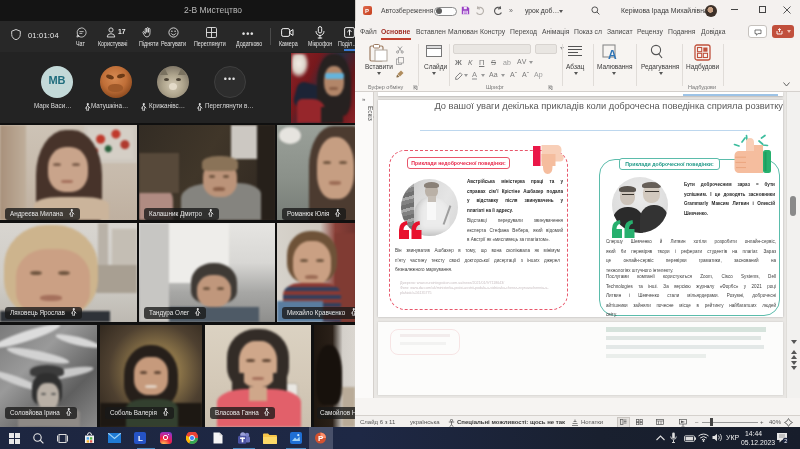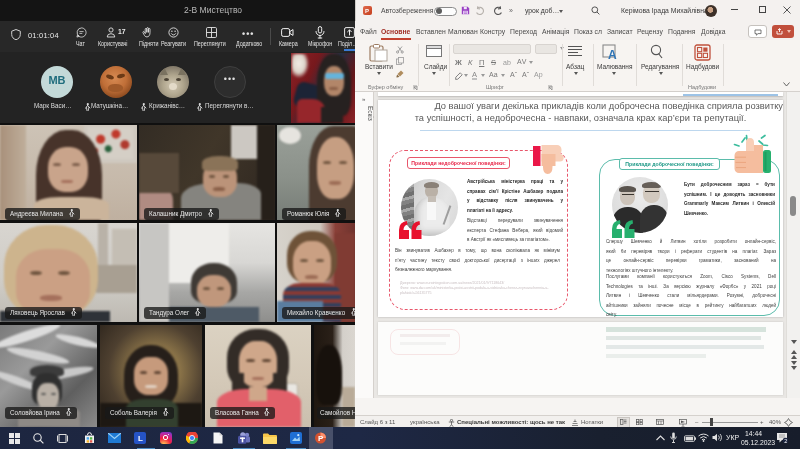--- a/index.html
+++ b/index.html
@@ -491,21 +491,20 @@
     <svg class="abs" style="left:436px;top:269px" width="6" height="9" viewBox="0 0 6 9">
         <path d="M0 0 L3 4 L6 0 Z M0 5 L3 9 L6 5 Z" fill="#555"></path>
       </svg>
 
     <div class="abs" style="left:23px;top:0;width:405px;height:4px;background:#fff;box-shadow:0 1px 2px rgba(0,0,0,0.2);overflow:hidden;">
       <div class="abs" style="left:305px;top:2px;width:95px;height:1.5px;background:#9dc3e6;"></div>
     </div>
 
     <div class="abs" id="slide" style="left:23px;top:8px;width:405px;height:217px;background:#fff;box-shadow:0 0 2px rgba(0,0,0,0.25);overflow:hidden;">
       <div class="abs" style="left:0;top:1px;width:405px;text-align:right;font-size:9.3px;color:#595959;">До вашої уваги декілька прикладів коли доброчесна поведінка сприяла розвитку</div>
-      <div class="abs" style="left:0;top:13px;width:405px;text-align:center;font-size:9.3px;color:#595959;">та успішності, а недоброчесна - навпаки, означала крах кар’єри та репутації.</div>
       <div class="abs" style="left:42px;top:29.5px;width:330px;height:1.5px;background:#bdd7ee;"></div>
 
       <div class="abs" style="left:11px;top:50px;width:179px;height:160px;border:1px dashed #e8566b;border-radius:16px;"></div>
       <div class="abs" style="left:29px;top:57px;width:103px;height:12px;background:#fff;border:1px solid #e8566b;border-radius:3px;text-align:center;font-size:5.2px;font-weight:bold;color:#e8294b;line-height:11px;">Приклади недоброчесної поведінки:</div>
 
       <svg class="abs" style="left:151px;top:44px" width="37" height="32" viewBox="0 0 37 32">
         <rect x="4" y="2" width="7.5" height="20" fill="#ea1748"></rect>
         <path d="M12.5 1 h15.5 a4.5 4.5 0 0 1 4.5 4.5 v1 a4 4 0 0 1 -4 4 l-16 0 Z" fill="#f8cfb8"></path>
         <path d="M12.5 10 h18.5 a3.7 3.7 0 0 1 0 7.4 H12.5 Z" fill="#f8cfb8"></path>
         <path d="M12.5 10 h14 v12 H12.5 Z" fill="#f5bd9e"></path>

